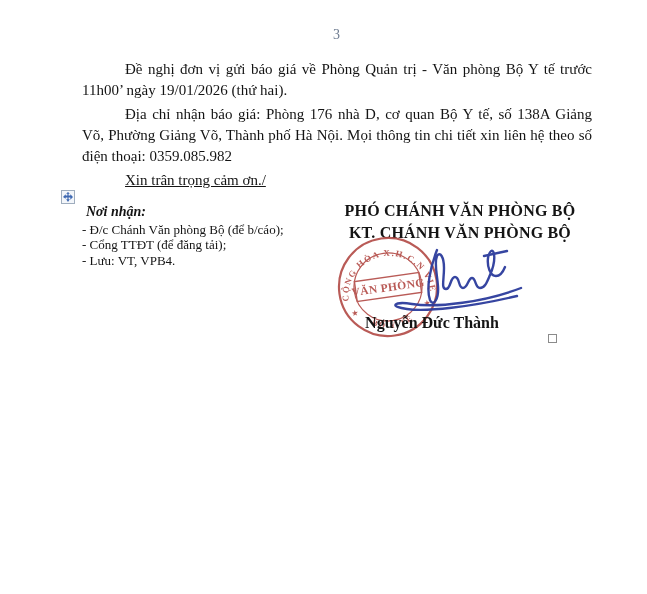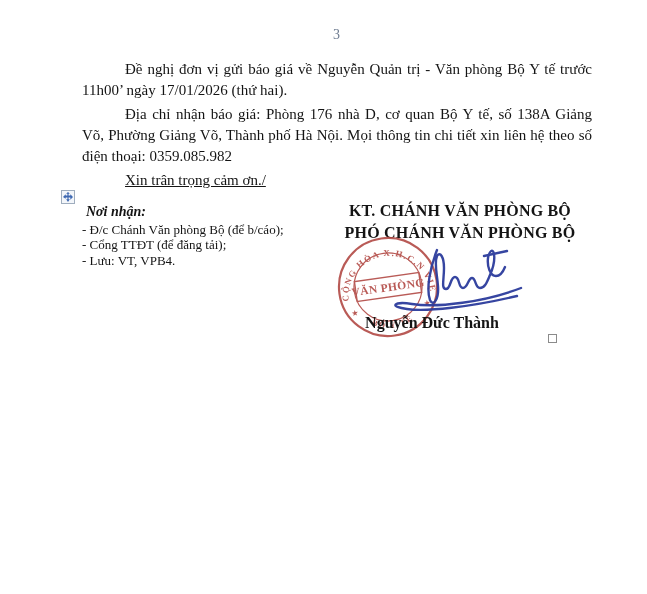--- a/index.html
+++ b/index.html
@@ -43,22 +43,22 @@
 </style>
 </head>
 <body>
 
 <div class="page">
 
   <div class="pageno">3</div>
 
   <div class="content">
     <div class="para">
-      <div class="jline indent">Đề nghị đơn vị gửi báo giá về Nguyễn Quản trị - Văn phòng Bộ Y tế trước</div>
-      <div>11h00’ ngày 17/01/2026 (thứ hai).</div>
+      <div class="jline indent">Đề nghị đơn vị gửi báo giá về Phòng Quản trị - Văn phòng Bộ Y tế trước</div>
+      <div>11h00’ ngày 19/01/2026 (thứ hai).</div>
     </div>
     <div class="para">
       <div class="jline indent">Địa chỉ nhận báo giá: Phòng 176 nhà D, cơ quan Bộ Y tế, số 138A Giảng</div>
       <div class="jline">Võ, Phường Giảng Võ, Thành phố Hà Nội. Mọi thông tin chi tiết xin liên hệ theo số</div>
       <div>điện thoại: 0359.085.982</div>
     </div>
     <div class="para para-last">
       <div class="indent">Xin trân trọng cảm ơn./</div>
     </div>
   </div>
@@ -70,22 +70,22 @@
   </div>
 
   <div class="recipients">
     <div class="heading">Nơi nhận:</div>
     <div class="item">- Đ/c Chánh Văn phòng Bộ (để b/cáo);</div>
     <div class="item">- Cổng TTĐT (để đăng tải);</div>
     <div class="item">- Lưu: VT, VPB4.</div>
   </div>
 
   <div class="sig-titles">
+    <div>PHÓ CHÁNH VĂN PHÒNG BỘ</div>
     <div>KT. CHÁNH VĂN PHÒNG BỘ</div>
-    <div>PHÓ CHÁNH VĂN PHÒNG BỘ</div>
   </div>
 
   <svg class="stamp-svg" width="215" height="122" viewBox="0 0 215 122">
 
     <g transform="translate(63,59) rotate(-8)" opacity="0.88">
       <circle cx="0" cy="0" r="49" fill="none" stroke-width="2.2" stroke="#b04540"></circle>
       <circle cx="0" cy="0" r="34" fill="none" stroke-width="1.2" stroke="#b04540"></circle>
       <defs>
         <path id="arcTop" d="M -41 10 A 41 41 0 1 1 41 10" fill="none"></path>
         <path id="arcBottom" d="M -28 30 A 41 41 0 0 0 28 30" fill="none"></path>

